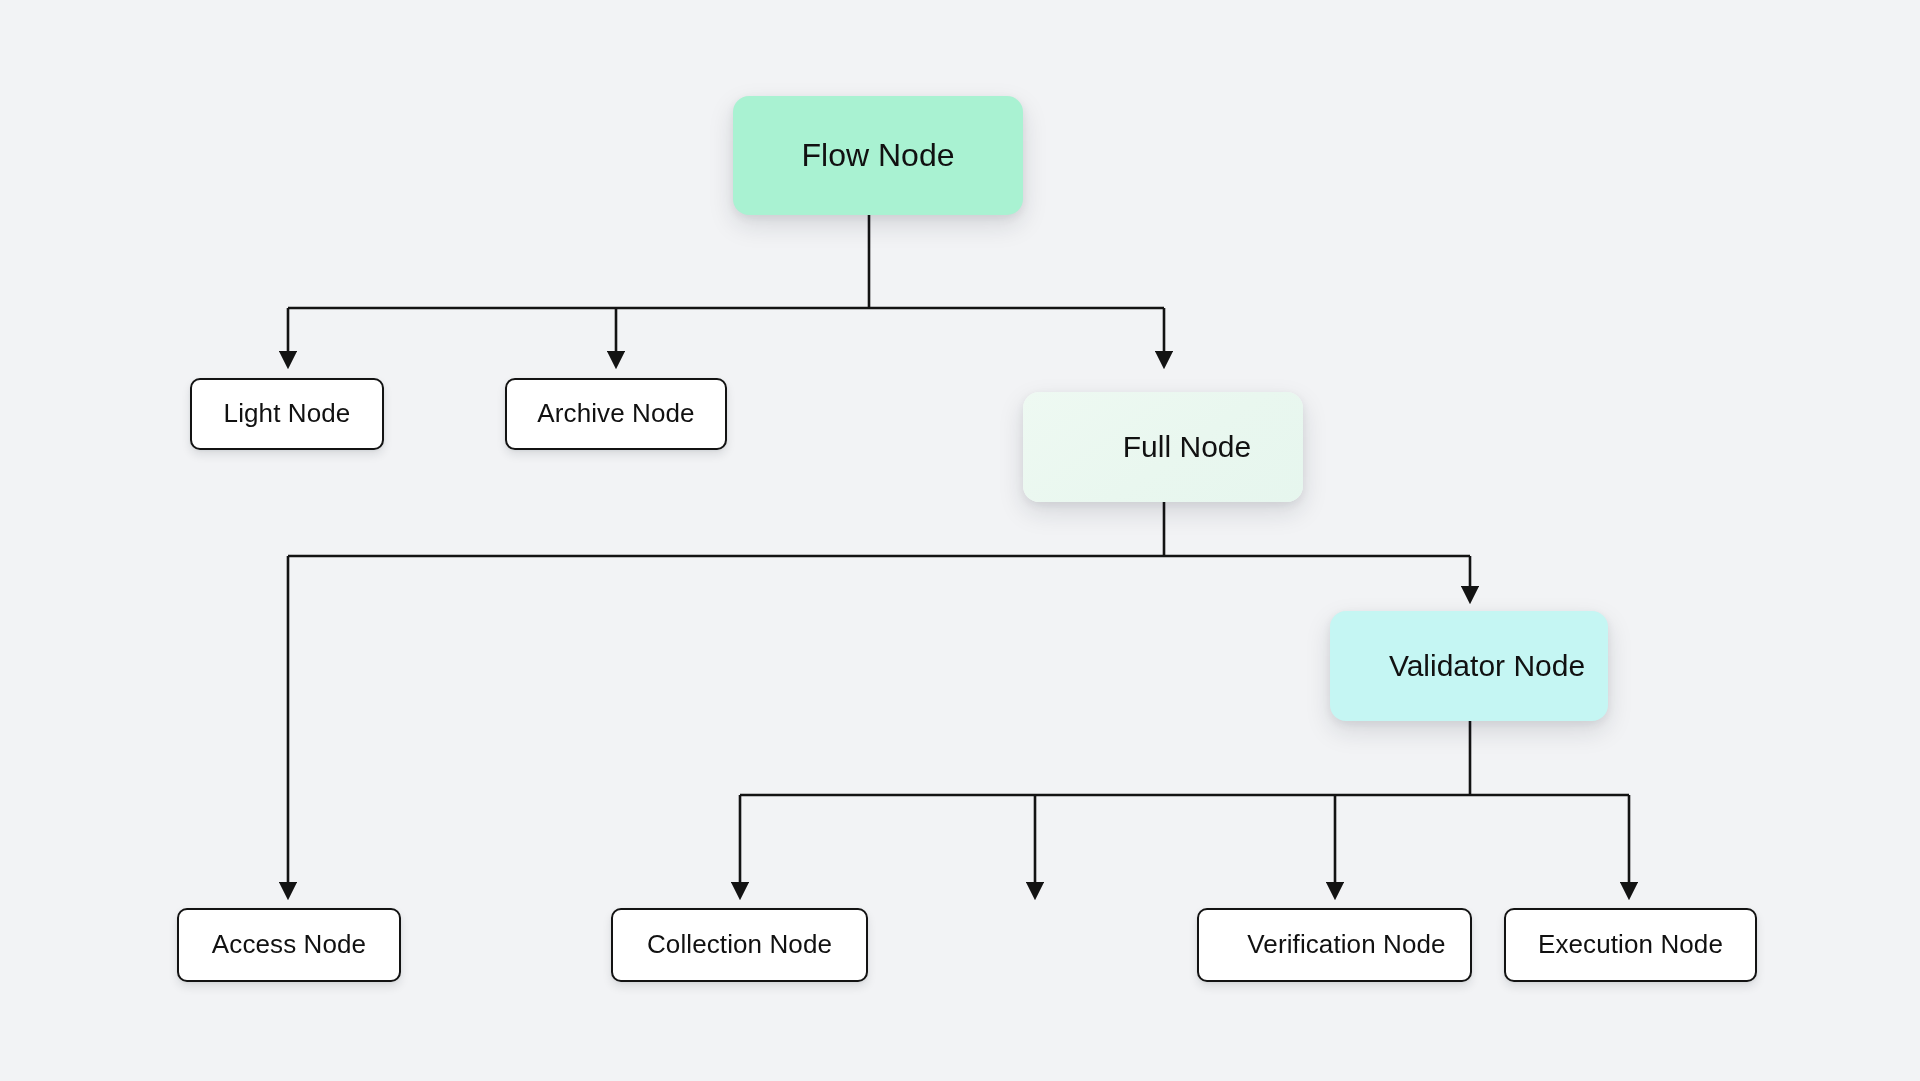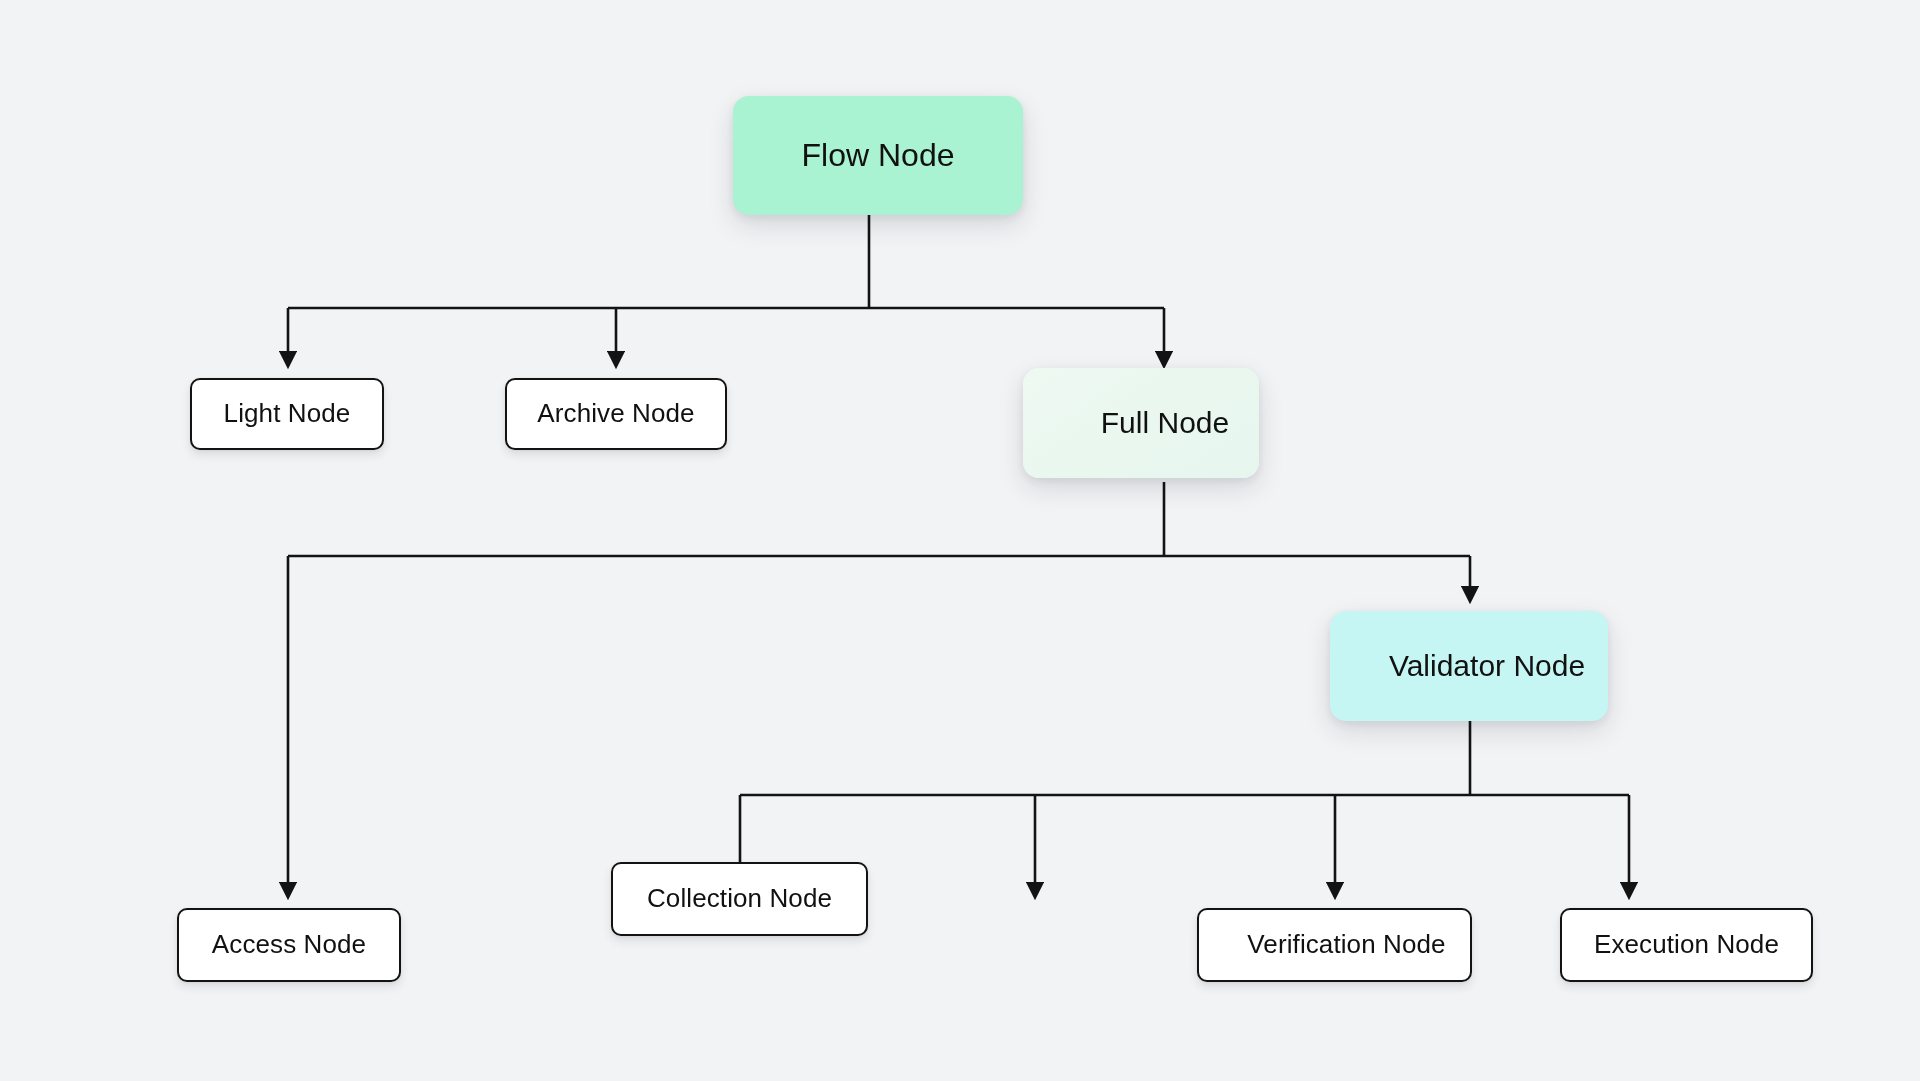--- a/index.html
+++ b/index.html
@@ -112,38 +112,38 @@
   </div>
 
   <div class="node plain" style="left:190px; top:378px; width:194px; height:72px;">
     <span class="node-label">Light Node</span>
   </div>
 
   <div class="node plain" style="left:505px; top:378px; width:222px; height:72px;">
     <span class="node-label">Archive Node</span>
   </div>
 
-  <div class="node fill mid" style="left:1023px; top:368px; width:236px; height:110px;padding-left:48px;">
+  <div class="node fill mid" style="left:1023px; top:392px; width:280px; height:110px;padding-left:48px;">
     <span class="node-label">Full Node</span>
   </div>
 
   <div class="node plain" style="left:177px; top:908px; width:224px; height:74px;text-align:right;">
     <span class="node-label">Access Node</span>
   </div>
 
   <div class="node fill sub" style="left:1330px; top:611px; width:278px; height:110px;">
     <span class="node-label">Validator Node</span>
   </div>
 
-  <div class="node plain" style="left:611px; top:862px; width:257px; height:74px;">
+  <div class="node plain" style="left:611px; top:908px; width:257px; height:74px;">
     <span class="node-label">Collection Node</span>
   </div>
 
 
   <div class="node plain" style="left:1197px; top:908px; width:275px; height:74px;padding-left:24px;">
     <span class="node-label">Verification Node</span>
   </div>
 
-  <div class="node plain" style="left:1560px; top:908px; width:253px; height:74px;align-items:center;">
+  <div class="node plain" style="left:1504px; top:908px; width:253px; height:74px;align-items:center;">
     <span class="node-label">Execution Node</span>
   </div>
 
 </div>
 
 </body></html>

